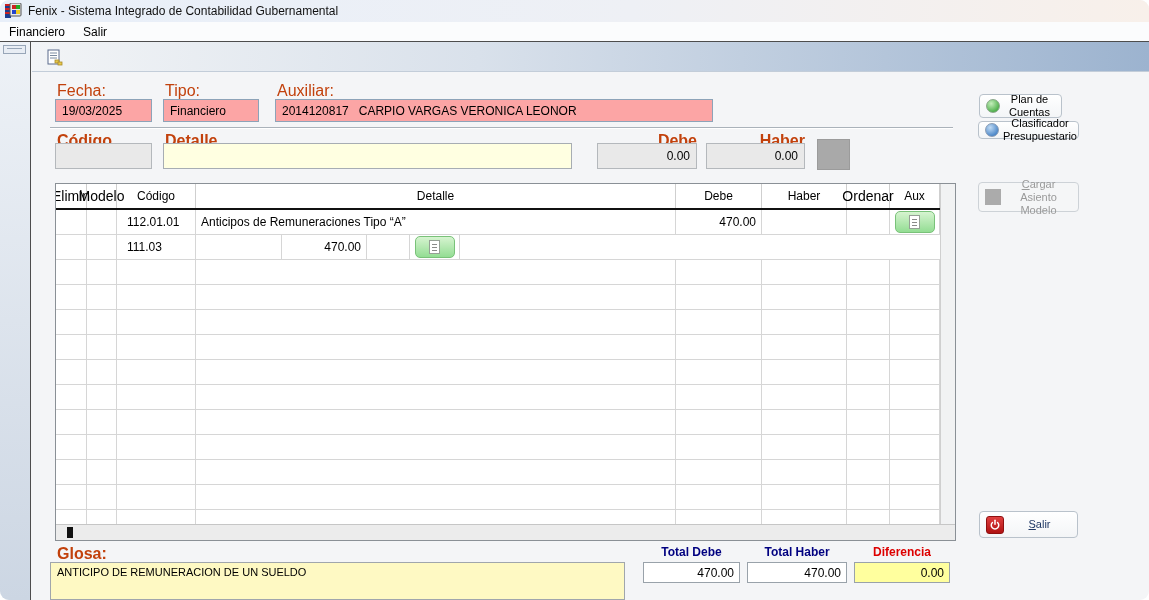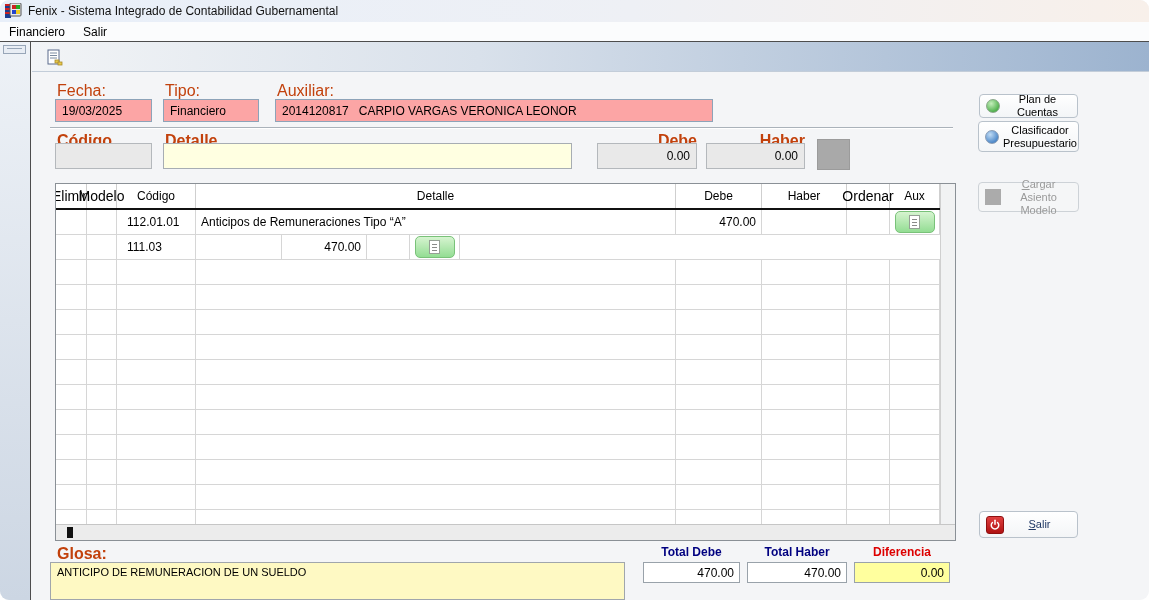--- a/index.html
+++ b/index.html
@@ -306,25 +306,25 @@
             <div class="gc c-aux"></div>
           </div>
         </div>
     </div>
     <div class="vscroll"></div>
     <div class="hscroll">
       <div class="hthumb"></div>
     </div>
   </div>
 
-  <div class="side-btn" style="left:979px;top:94px;width:99px;height:24px;">
+  <div class="side-btn" style="left:979px;top:94px;width:83px;height:24px;">
     <span class="sphere green"></span>
     <span class="txt">Plan de Cuentas</span>
   </div>
-  <div class="side-btn" style="left:978px;top:121px;width:101px;height:31px;">
+  <div class="side-btn" style="left:978px;top:121px;width:101px;height:18px;">
     <span class="sphere blue"></span>
     <span class="txt"><span>Clasificador</span><br><span>Presupuestario</span></span>
   </div>
   <div class="side-btn disabled" style="left:978px;top:182px;width:101px;height:30px;">
     <span class="mini-gray"></span>
     <span class="txt"><span class="accel">Cargar Asiento</span><br><span>Modelo</span></span>
   </div>
   <div class="side-btn" style="left:979px;top:511px;width:99px;height:27px;">
     <span class="power-icon">
       <svg width="12" height="12" viewBox="0 0 16 16">

